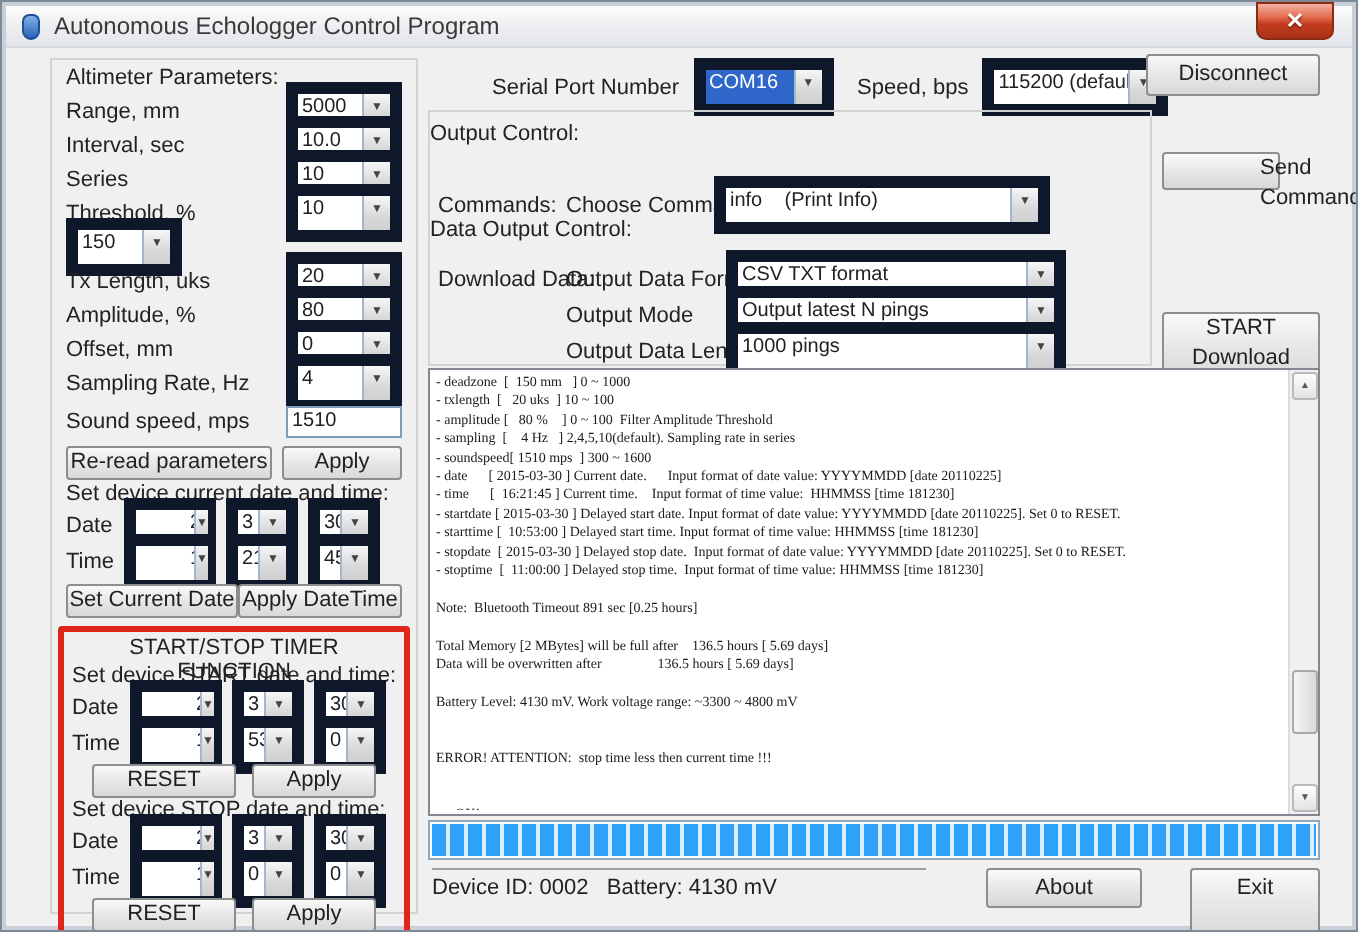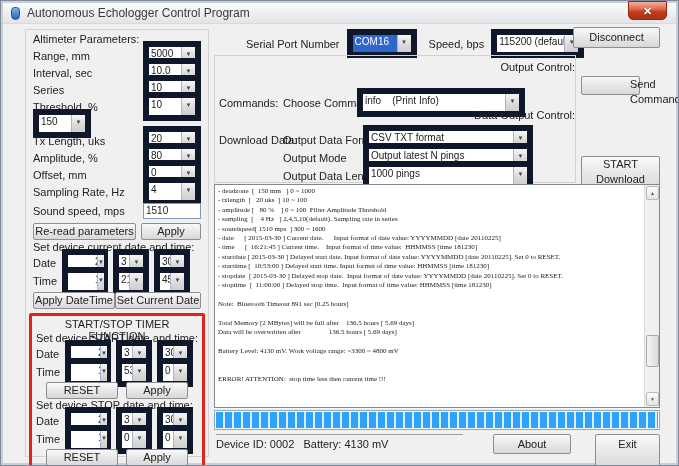--- a/index.html
+++ b/index.html
@@ -75,21 +75,21 @@
 
   
   .serial-row { position:absolute; left:243px; top:5px; display:flex; align-items:center; }
   .serial-row .lbl { font-size:11px; margin-right:7px; white-space:nowrap; }
   .disconnect { position:absolute; left:570px; top:3px; width:87px; height:21px; line-height:19px; }
 
   .output-group {
     position:absolute; left:211px; top:31px; width:362px; height:128px;
     border:1px solid #d2d2d2;
   }
-  .og-title { text-align:right; font-size:11px; margin-top:5px; }
+  .og-title { text-align:left; font-size:11px; margin-top:5px; }
   .og-row { position:absolute; display:flex; align-items:center; }
   .og-lbl { font-size:11px; white-space:nowrap; }
   .send-cmd { position:absolute; left:578px; top:52px; width:59px; height:19px;padding-left:48px; }
   .start-dl { position:absolute; left:578px; top:132px; width:79px; height:35px; }
 
   .console {
     position:absolute; left:211px; top:160px; width:446px; height:224px;
     background:#fff; border:1px solid #828790;
   }
   .console-text {
@@ -223,22 +223,22 @@
         <div class="combo w36">
           <span class="val">21</span>
           <span class="cbtn">▼</span>
         </div>
         <div class="combo w36">
           <span class="val">45</span>
           <span class="cbtn">▼</span>
         </div>
       </div>
       <div class="btnrow">
+        <div class="btn" style="width:87px">Set Current Date</div>
         <div class="btn" style="width:83px">Apply DateTime</div>
-        <div class="btn" style="width:87px">Set Current Date</div>
       </div>
 
       <div class="timer-box">
         <div class="timer-title">START/STOP TIMER FUNCTION</div>
 
         <div class="sect-label">Set device START date and time:</div>
         <div class="dtrow">
           <span class="dtlabel">Date</span>
           <div class="combo w46">
             <span class="val">2015</span>

